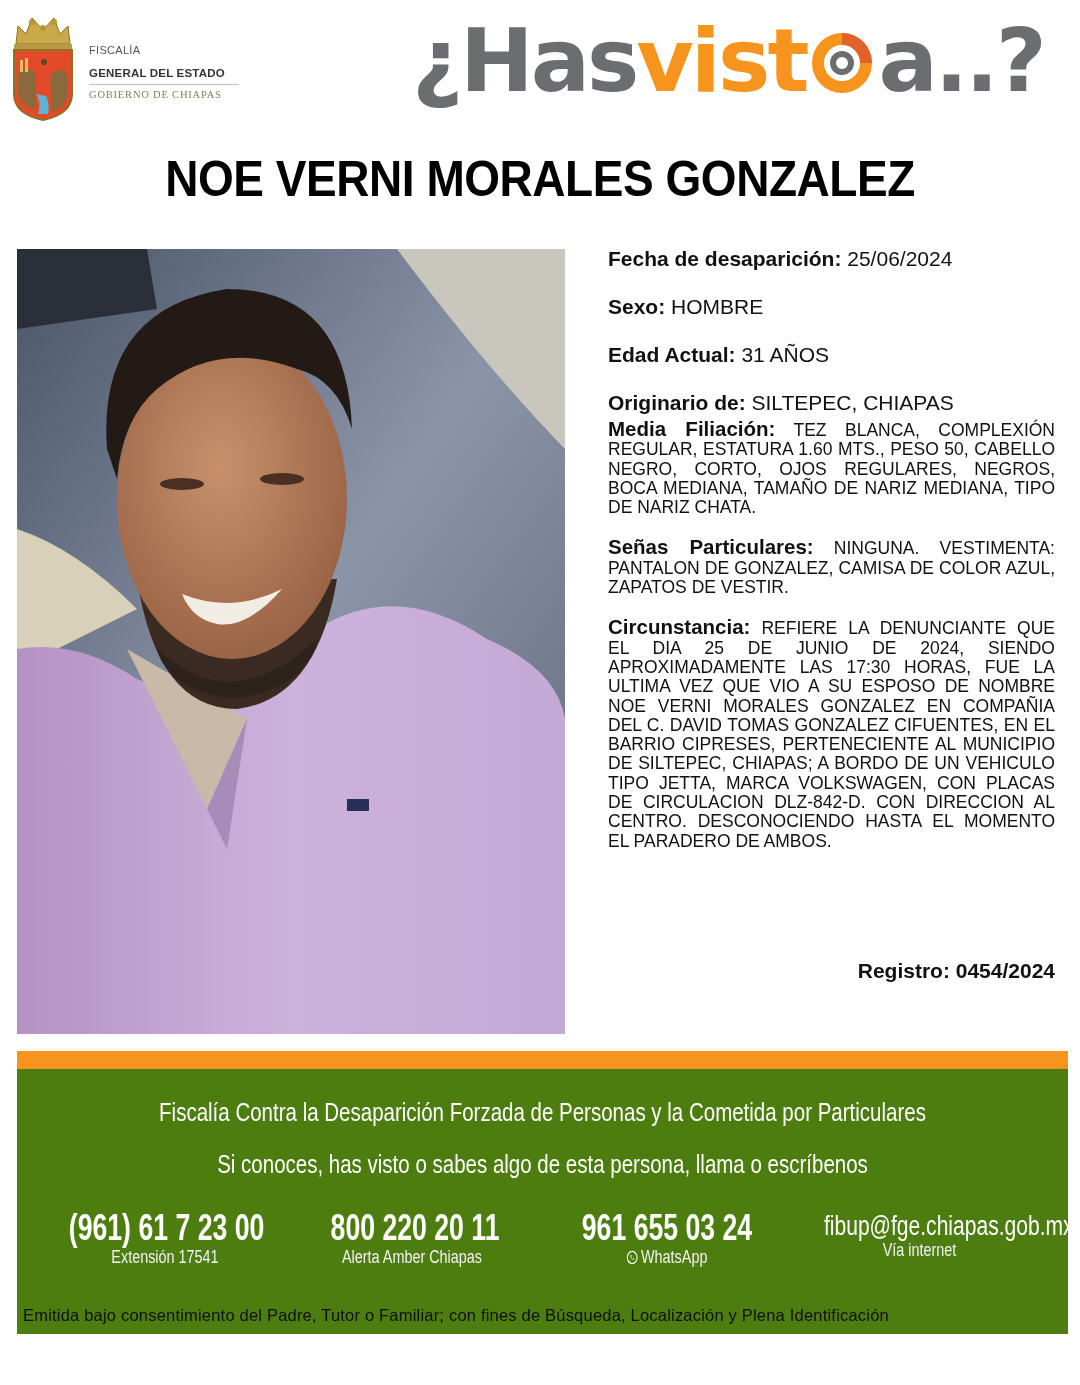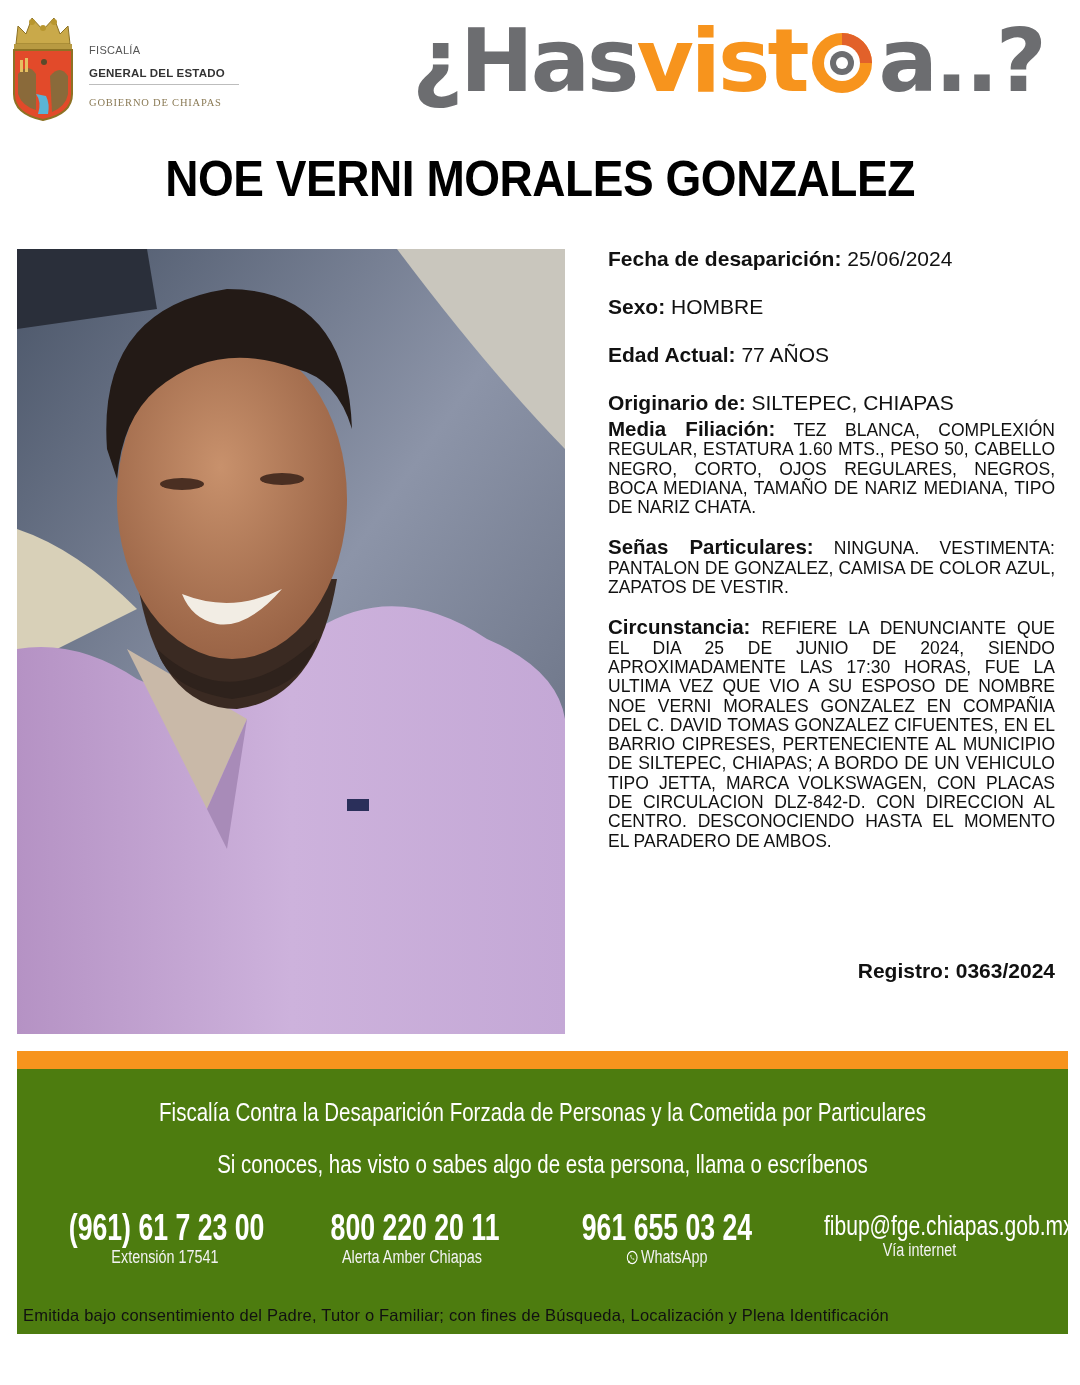--- a/index.html
+++ b/index.html
@@ -5,21 +5,21 @@
   * { box-sizing: border-box; margin: 0; padding: 0; }
   html, body { width: 1080px; height: 1385px; background: #ffffff; overflow: hidden; }
   body { position: relative; font-family: "Liberation Sans", sans-serif; color: #111; }
 
   
   .header { position: absolute; left: 0; top: 0; width: 1080px; height: 140px; }
   .crest { position: absolute; left: 8px; top: 14px; width: 70px; height: 108px; }
   .agency { position: absolute; left: 89px; top: 44px; width: 150px; }
   .agency .l1 { font-size: 11px; color: #555; letter-spacing: 0.3px; }
   .agency .l2 { font-size: 11.5px; font-weight: bold; color: #333; margin-top: 11px; letter-spacing: 0.2px; padding-bottom: 5px; border-bottom: 1px solid #bdbdbd; }
-  .agency .l3 { font-family: "Liberation Serif", serif; font-size: 10.5px; color: #8a7a55; margin-top: 12px; letter-spacing: 0.8px; }
+  .agency .l3 { font-family: "Liberation Serif", serif; font-size: 10.5px; color: #8a7a55; margin-top: 4px; letter-spacing: 0.8px; }
 
   .campaign { position: absolute; left: 412px; top: 6px; height: 110px; font-family: "DejaVu Sans", sans-serif; font-weight: bold; font-size: 88px; line-height: 110px; letter-spacing: -3px; white-space: nowrap; text-align: center; }
   .campaign .g { color: #6c6d70; }
   .campaign .o { color: #f7941d; }
   .eye { display: inline-block; width: 68px; height: 68px; vertical-align: -4px; margin: 0 2px; }
 
   
   .name { position: absolute; left: 0; top: 150px; width: 1080px; text-align: center; font-size: 50px; font-weight: bold; letter-spacing: -0.5px; color: #000; transform: scaleX(0.92); }
 
   
@@ -129,35 +129,35 @@
 </div>
 
 <div class="info">
   <div class="field">
     <b>Fecha de desaparición:</b> <span>25/06/2024</span>
   </div>
   <div class="field">
     <b>Sexo:</b> <span>HOMBRE</span>
   </div>
   <div class="field">
-    <b>Edad Actual:</b> <span>77 AÑOS</span>
+    <b>Edad Actual:</b> <span>31 AÑOS</span>
   </div>
   <div class="field" style="margin-bottom:4px;">
     <b>Originario de:</b> <span>SILTEPEC, CHIAPAS</span>
   </div>
   <div class="para">
     <span class="lbl">Media Filiación:</span> <span>TEZ BLANCA, COMPLEXIÓN REGULAR, ESTATURA 1.60 MTS., PESO 50, CABELLO NEGRO, CORTO, OJOS REGULARES, NEGROS, BOCA MEDIANA, TAMAÑO DE NARIZ MEDIANA, TIPO DE NARIZ CHATA.</span>
   </div>
   <div class="para">
     <span class="lbl">Señas Particulares:</span> <span>NINGUNA. VESTIMENTA: PANTALON DE GONZALEZ, CAMISA DE COLOR AZUL, ZAPATOS DE VESTIR.</span>
   </div>
   <div class="para">
     <span class="lbl">Circunstancia:</span> <span>REFIERE LA DENUNCIANTE QUE EL DIA 25 DE JUNIO DE 2024, SIENDO APROXIMADAMENTE LAS 17:30 HORAS, FUE LA ULTIMA VEZ QUE VIO A SU ESPOSO DE NOMBRE NOE VERNI MORALES GONZALEZ EN COMPAÑIA DEL C. DAVID TOMAS GONZALEZ CIFUENTES, EN EL BARRIO CIPRESES, PERTENECIENTE AL MUNICIPIO DE SILTEPEC, CHIAPAS; A BORDO DE UN VEHICULO TIPO JETTA, MARCA VOLKSWAGEN, CON PLACAS DE CIRCULACION DLZ-842-D. CON DIRECCION AL CENTRO. DESCONOCIENDO HASTA EL MOMENTO EL PARADERO DE AMBOS.</span>
   </div>
-  <div class="registro">Registro: 0363/2024</div>
+  <div class="registro">Registro: 0454/2024</div>
 </div>
 
 <div class="orange-bar"></div>
 <div class="footer">
   <div class="f-title">Fiscalía Contra la Desaparición Forzada de Personas y la Cometida por Particulares</div>
   <div class="f-sub">Si conoces, has visto o sabes algo de esta persona, llama o escríbenos</div>
 
   <div class="contact c1">
     <div class="num">(961) 61 7 23 00</div>
     <div class="cap">Extensión 17541</div>

